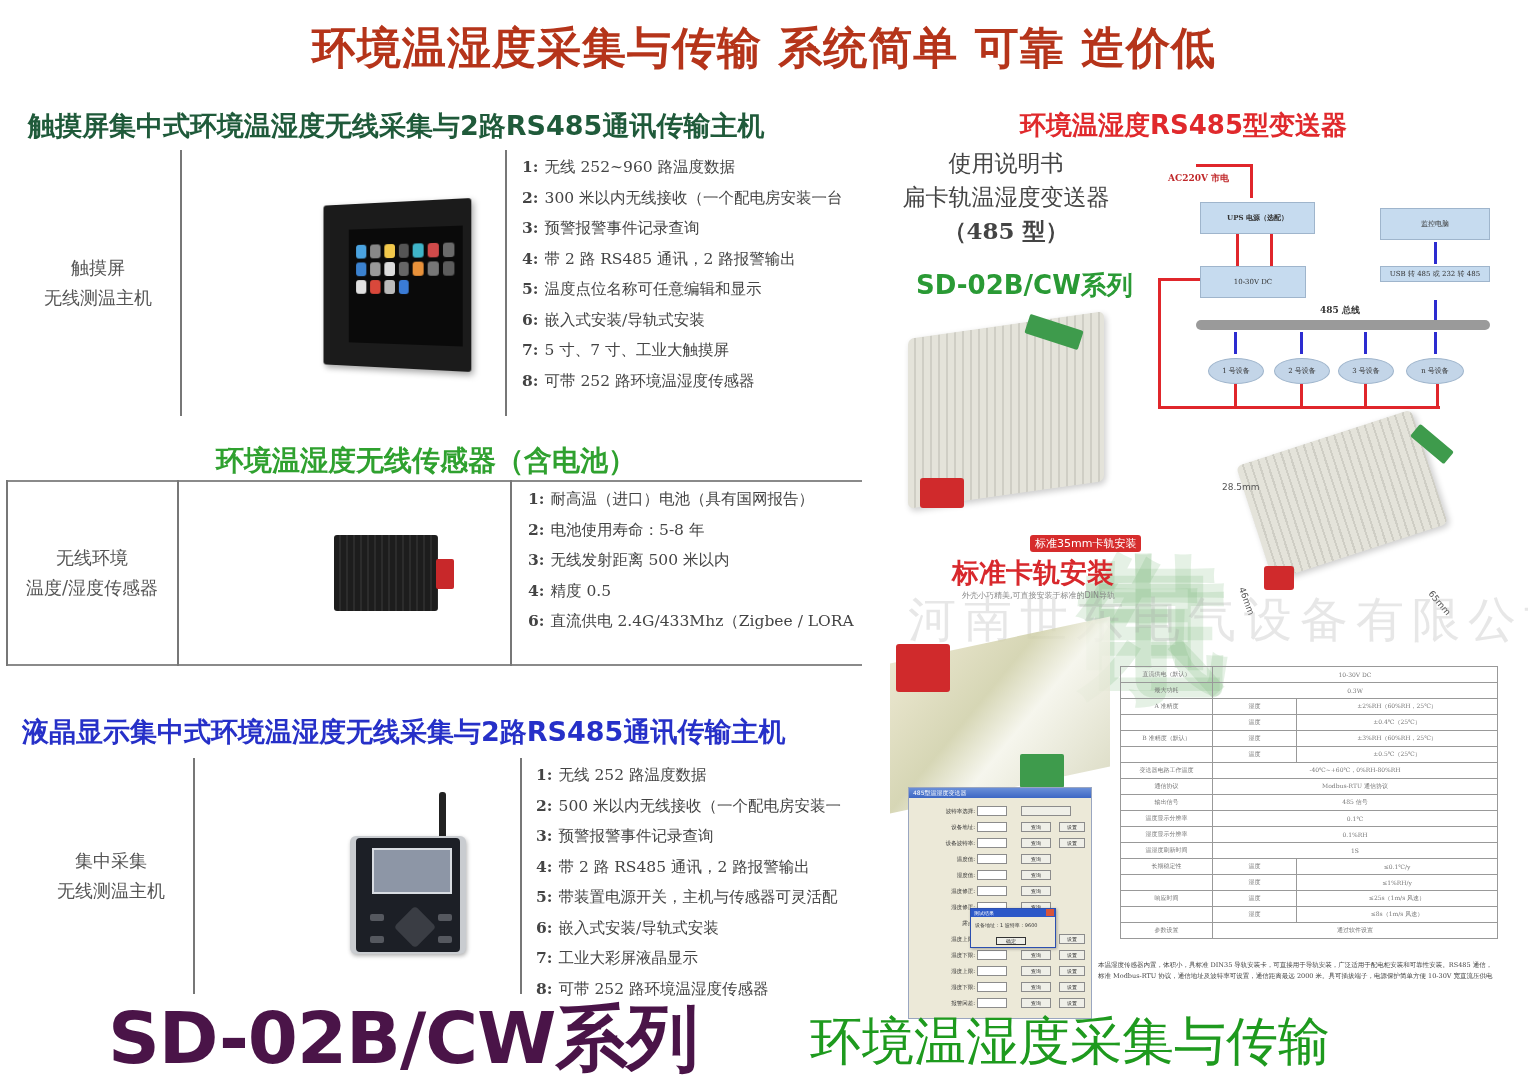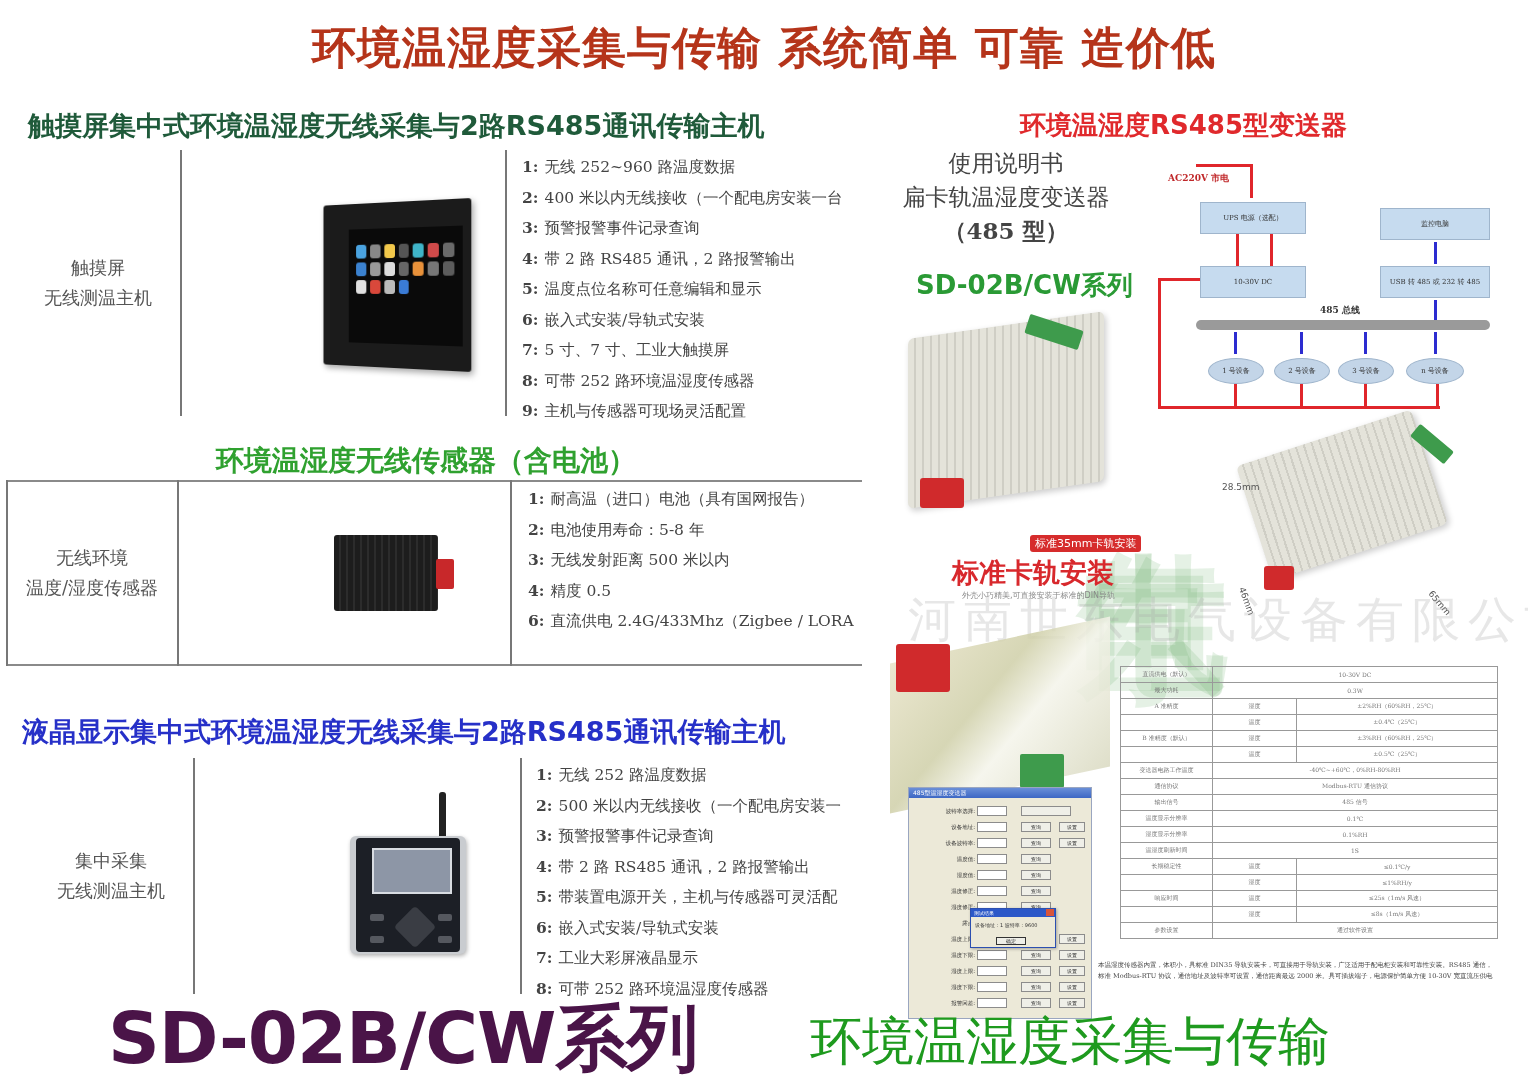--- a/index.html
+++ b/index.html
@@ -144,28 +144,27 @@
 <div class="abs sec-title sec1-title">触摸屏集中式环境温湿度无线采集与2路RS485通讯传输主机</div>
 <div class="prod" style="left:0;top:146px;width:870px;height:274px;">
   <div class="label-cell" style="left:18px;top:0;width:160px;height:274px;">
     <span>触摸屏</span>
     <span>无线测温主机</span>
   </div>
   <div class="vline" style="left:180px;top:4px;height:266px;"></div>
   <div class="vline" style="left:505px;top:4px;height:266px;"></div>
   <ul class="specs" style="left:522px;top:6px;width:340px;line-height:29.5px;">
     <li><span class="num">1:</span><span>无线 252~960 路温度数据</span></li>
-    <li><span class="num">2:</span><span>400 米以内无线接收（一个配电房安装一台</span></li>
+    <li><span class="num">2:</span><span>300 米以内无线接收（一个配电房安装一台</span></li>
     <li><span class="num">3:</span><span>预警报警事件记录查询</span></li>
     <li><span class="num">4:</span><span>带 2 路 RS485 通讯，2 路报警输出</span></li>
     <li><span class="num">5:</span><span>温度点位名称可任意编辑和显示</span></li>
     <li><span class="num">6:</span><span>嵌入式安装/导轨式安装</span></li>
     <li><span class="num">7:</span><span>5 寸、7 寸、工业大触摸屏</span></li>
     <li><span class="num">8:</span><span>可带 252 路环境温湿度传感器</span></li>
-    <li><span class="num">9:</span><span>主机与传感器可现场灵活配置</span></li>
   </ul>
 </div>
 <div class="tablet">
   <div class="screen">
     <div class="app" style="background:#4aa3e0"></div>
       <div class="app" style="background:#888"></div>
       <div class="app" style="background:#f2c84b"></div>
       <div class="app" style="background:#555"></div>
       <div class="app" style="background:#3fb4c8"></div>
       <div class="app" style="background:#d04a4a"></div>
@@ -245,27 +244,27 @@
   <div>使用说明书</div>
   <div>扁卡轨温湿度变送器</div>
   <div class="bold">（485 型）</div>
 </div>
 <div class="abs series-green">SD-02B/CW系列</div>
 
 <div class="abs diagram">
   <div class="ac-label">AC220V 市电</div>
   <div class="redline" style="left:44px;top:2px;width:56px;height:3px;"></div>
   <div class="redline" style="left:98px;top:2px;width:3px;height:34px;"></div>
-  <div class="dbox" style="left:48px;top:40px;width:106px;height:32px;">UPS 电源（选配）</div>
+  <div class="dbox" style="left:48px;top:40px;width:115px;height:32px;font-weight:bold;">UPS 电源（选配）</div>
   <div class="redline" style="left:84px;top:72px;width:3px;height:34px;"></div>
   <div class="redline" style="left:118px;top:72px;width:3px;height:34px;"></div>
   <div class="dbox" style="left:48px;top:104px;width:106px;height:32px;">10-30V DC</div>
   <div class="dbox" style="left:228px;top:46px;width:110px;height:32px;">监控电脑</div>
   <div class="bluearrow" style="left:282px;top:80px;height:22px;"></div>
-  <div class="dbox" style="left:228px;top:104px;width:110px;height:32px;">USB 转 485 或 232 转 485</div>
+  <div class="dbox" style="left:228px;top:104px;width:110px;height:16px;">USB 转 485 或 232 转 485</div>
   <div class="bluearrow" style="left:282px;top:138px;height:20px;"></div>
   <div class="bus-label">485 总线</div>
   <div class="bus"></div>
   <div class="bluearrow" style="left:82px;top:170px;height:22px;"></div>
   <div class="bluearrow" style="left:148px;top:170px;height:22px;"></div>
   <div class="bluearrow" style="left:212px;top:170px;height:22px;"></div>
   <div class="bluearrow" style="left:282px;top:170px;height:22px;"></div>
   <div class="dnode" style="left:56px;top:196px;width:56px;height:26px;">1 号设备</div>
   <div class="dnode" style="left:122px;top:196px;width:56px;height:26px;">2 号设备</div>
   <div class="dnode" style="left:186px;top:196px;width:56px;height:26px;">3 号设备</div>

